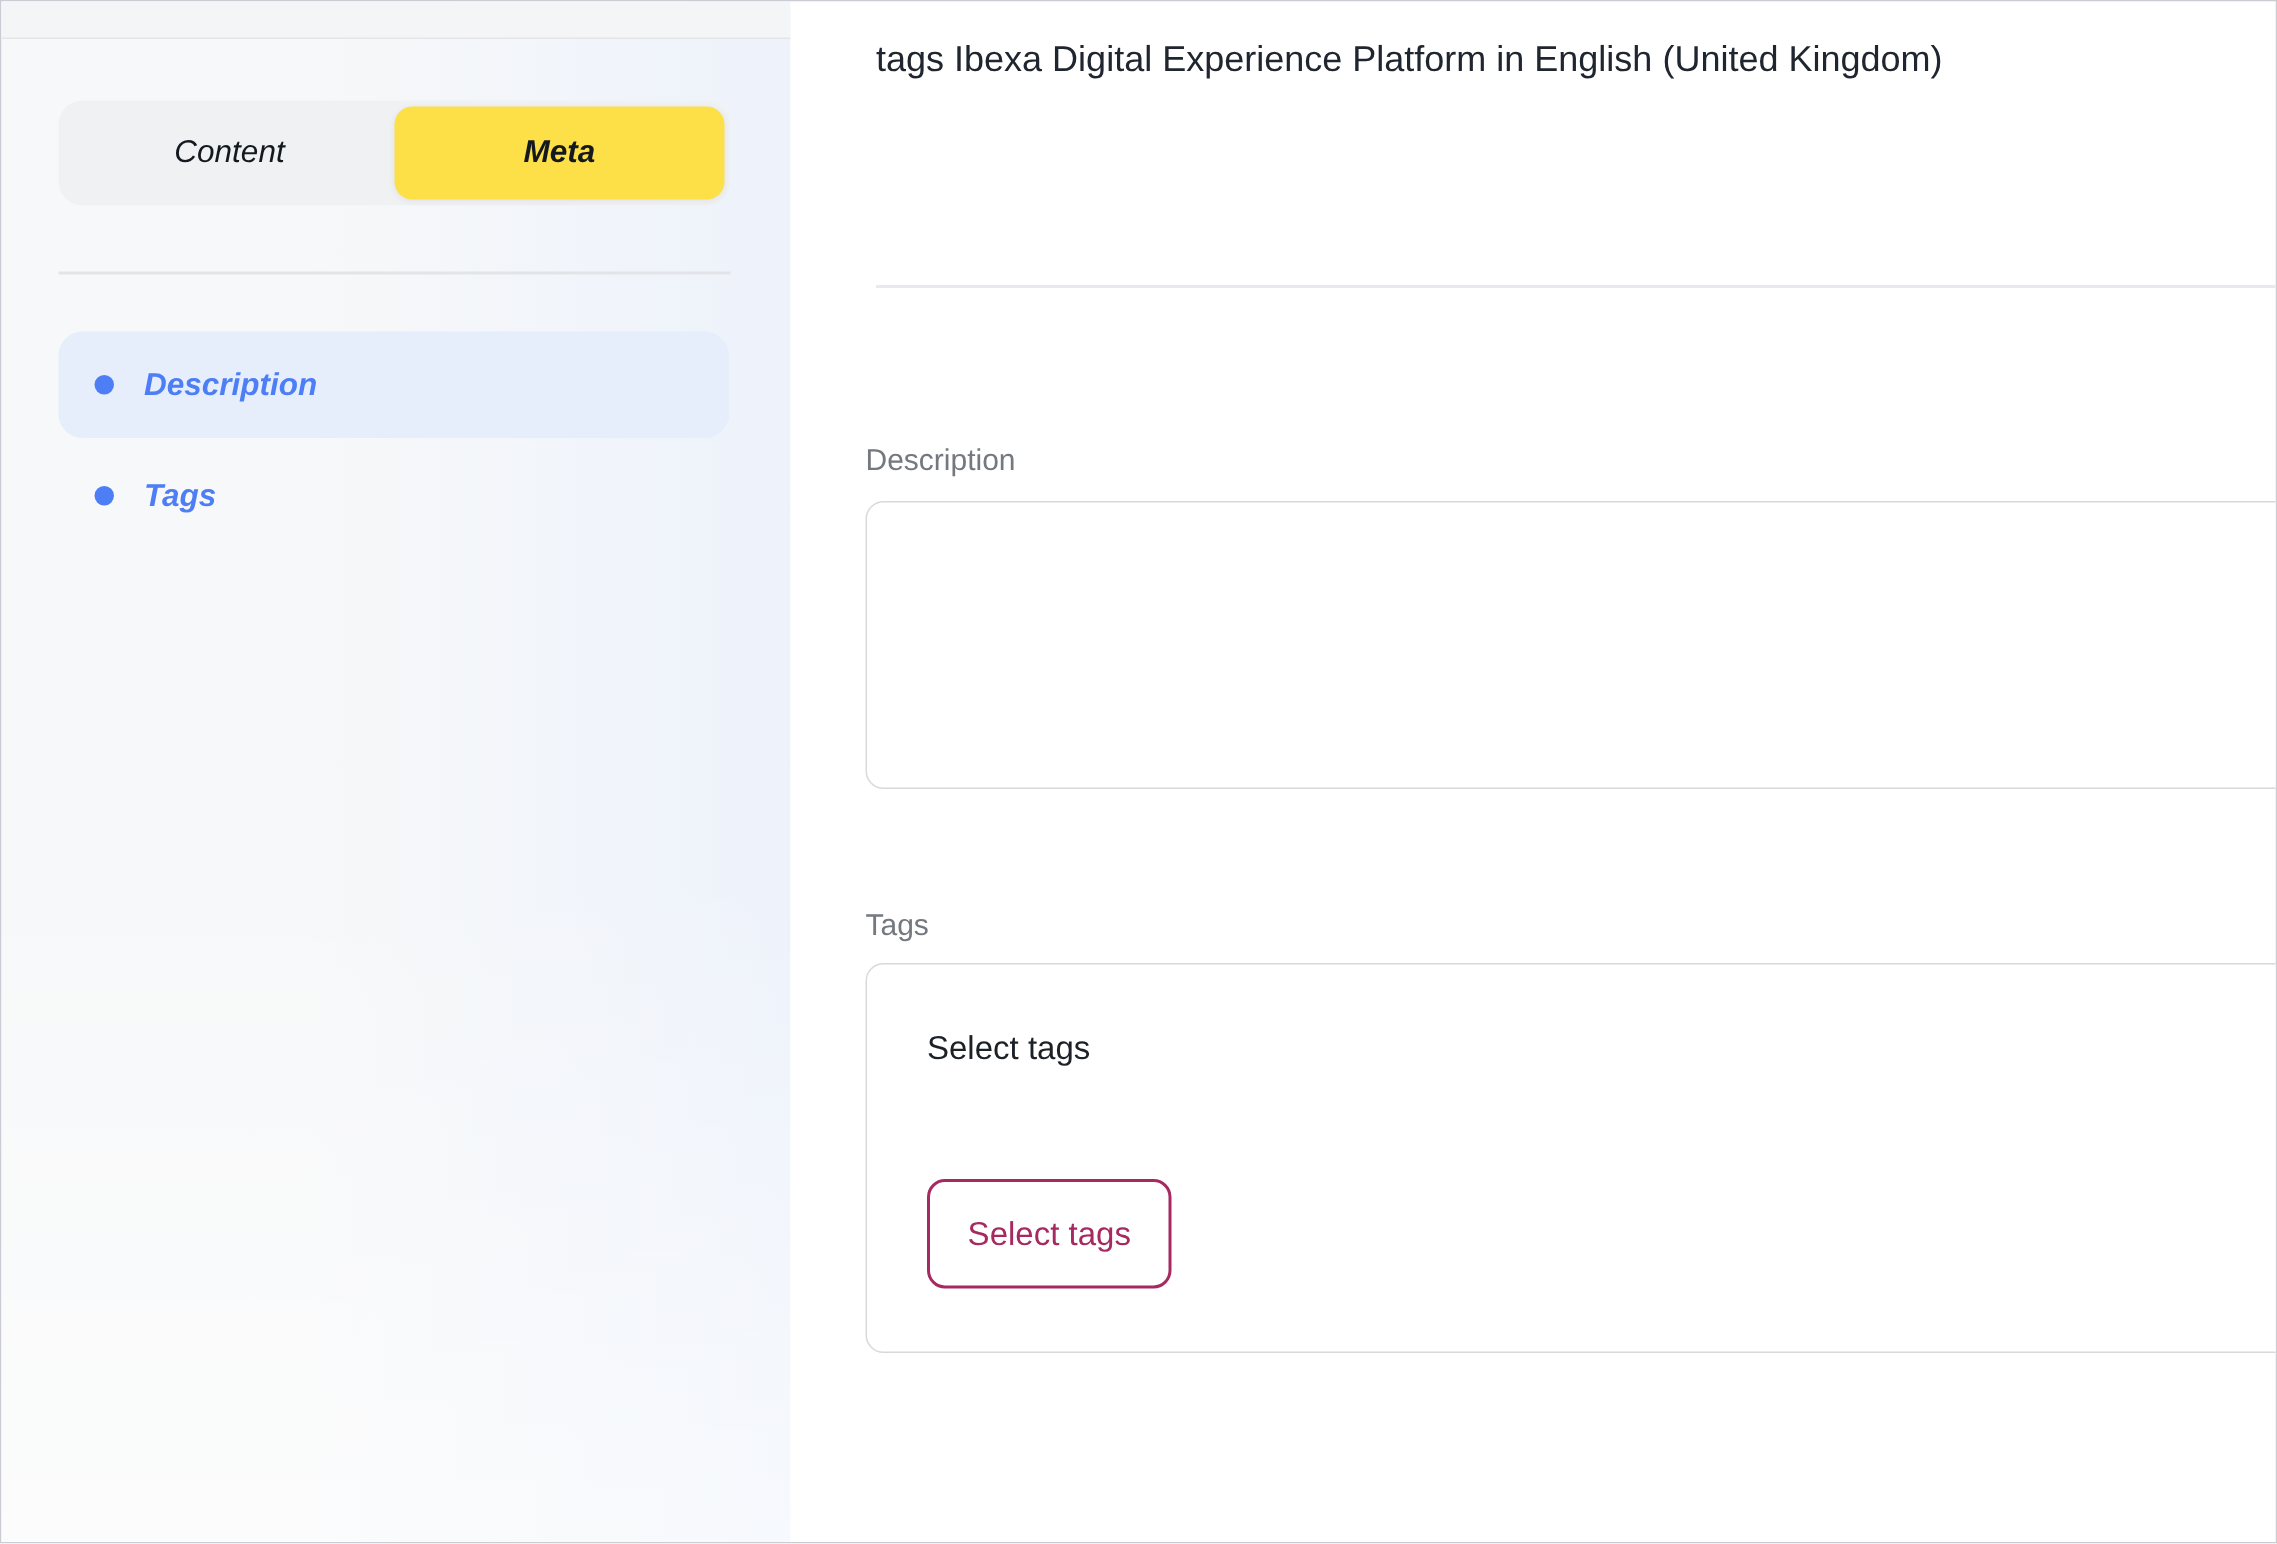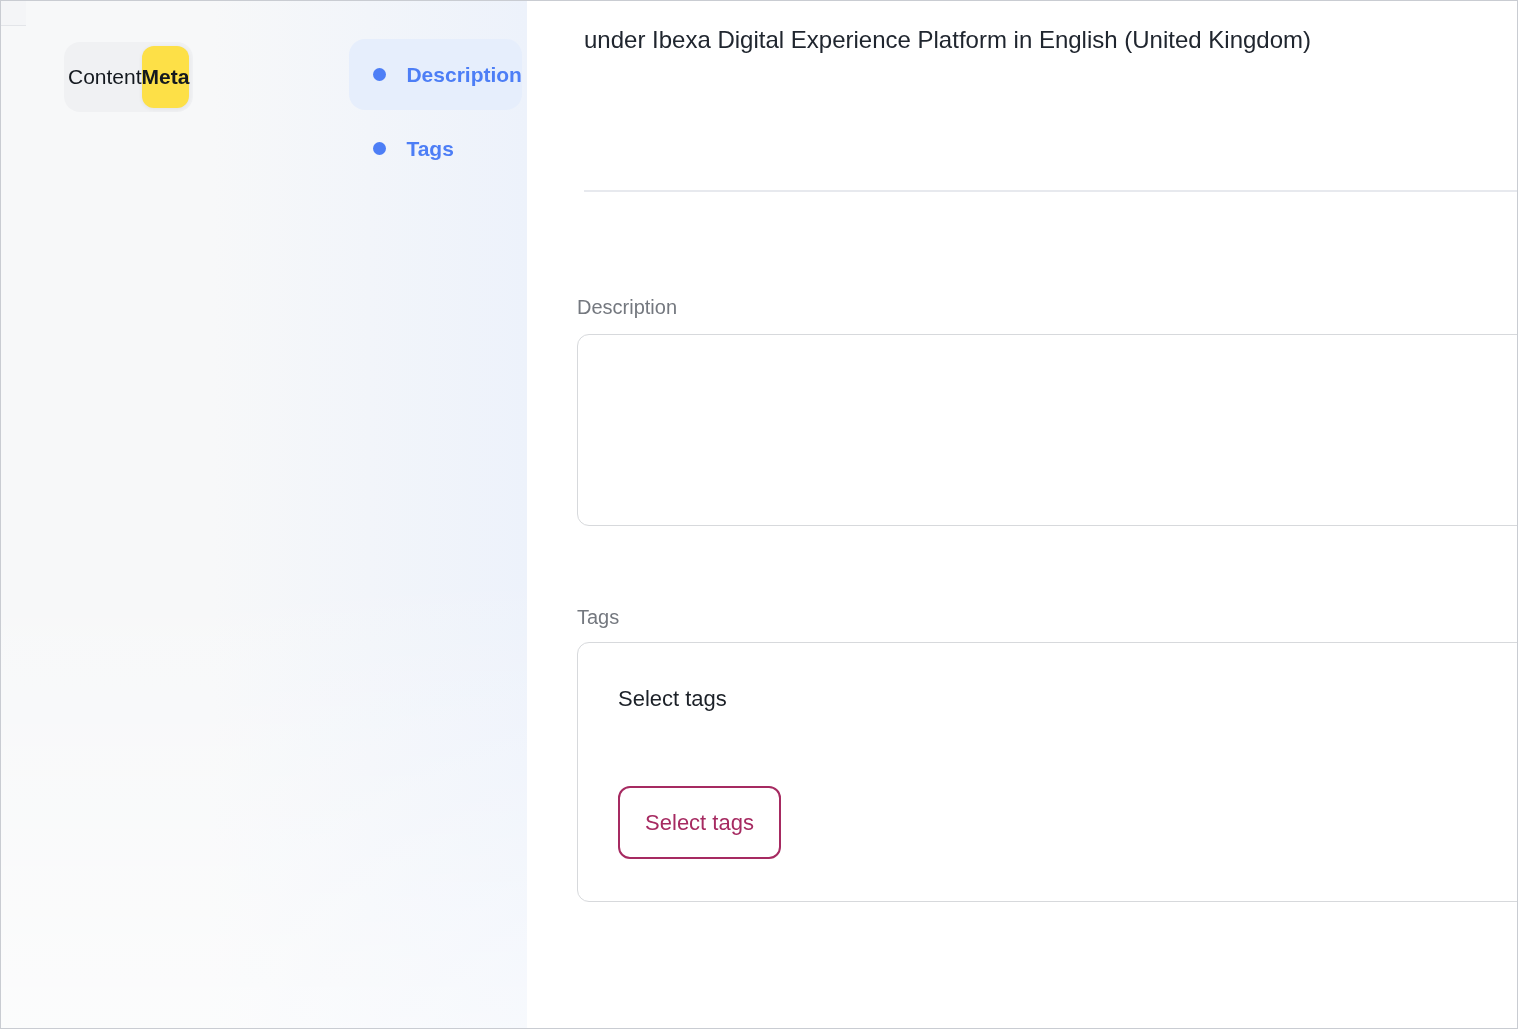--- a/index.html
+++ b/index.html
@@ -21,21 +21,22 @@
 
   
   .sidebar {
     flex: 0 0 526px;
     width: 526px;
     height: 100%;
     background:
       linear-gradient(to bottom, rgba(255,255,255,0) 55%, rgba(255,255,255,0.55) 100%),
       linear-gradient(to right, #f7f8f9 40%, #edf2fb 100%);
     display: flex;
-    flex-direction: row;
+    flex-direction: column;
+    font-style: italic;
   }
   .sidebar-topbar {
     height: 25px;
     flex: 0 0 25px;
     background: #f4f5f7;
     border-bottom: 1px solid #e3e5e9;
   }
   .tab-group {
     margin: 41px 40px 0 38px;
     height: 70px;
@@ -207,21 +208,21 @@
       <div class="nav-item">
         <span class="nav-dot"></span>
         <span class="nav-label">Tags</span>
       </div>
     </nav>
   </aside>
 
   <main class="main">
 
 
-    <p class="page-subtitle">under Ibexa Digital Experience Platform in English (United Kingdom)</p>
+    <p class="page-subtitle">tags Ibexa Digital Experience Platform in English (United Kingdom)</p>
 
     <hr class="main-divider">
 
     <div class="field-label">Description</div>
     <textarea class="description-textarea" style=""></textarea>
 
     <div class="field-label tags">Tags</div>
     <div class="tags-box">
       <div class="tags-group-title">Select tags</div>
       <button class="select-tags-button">Select tags</button>

